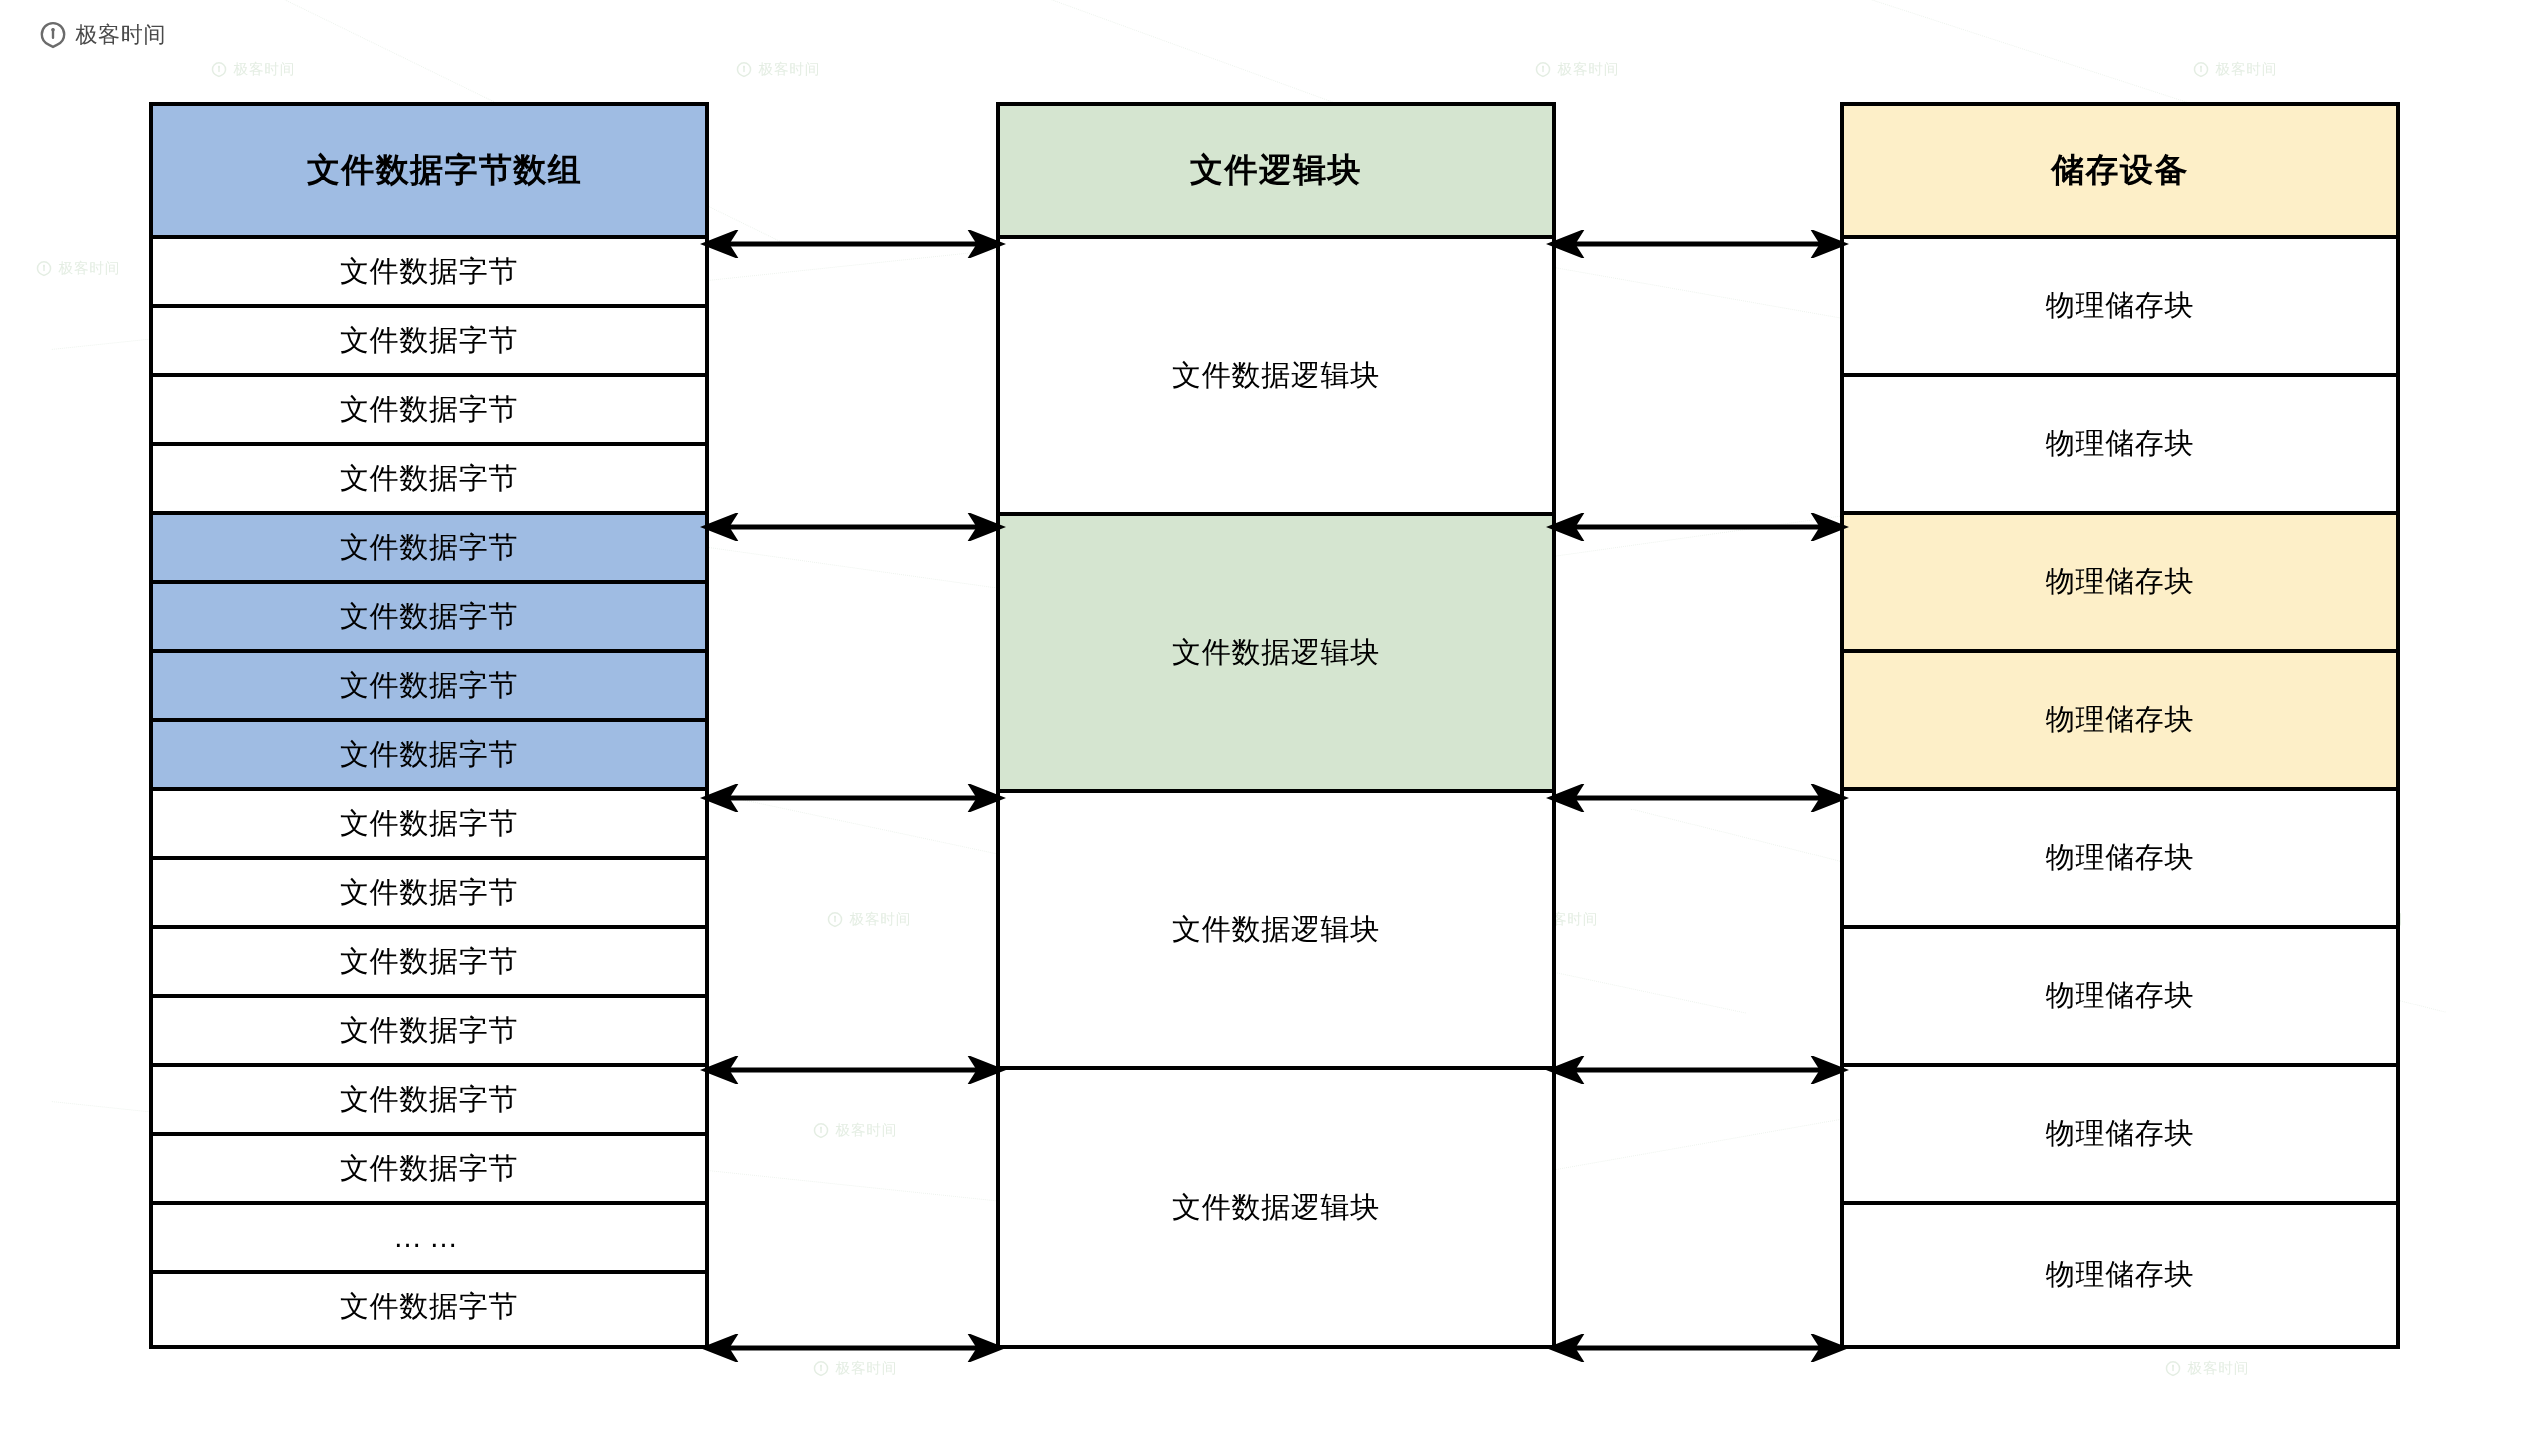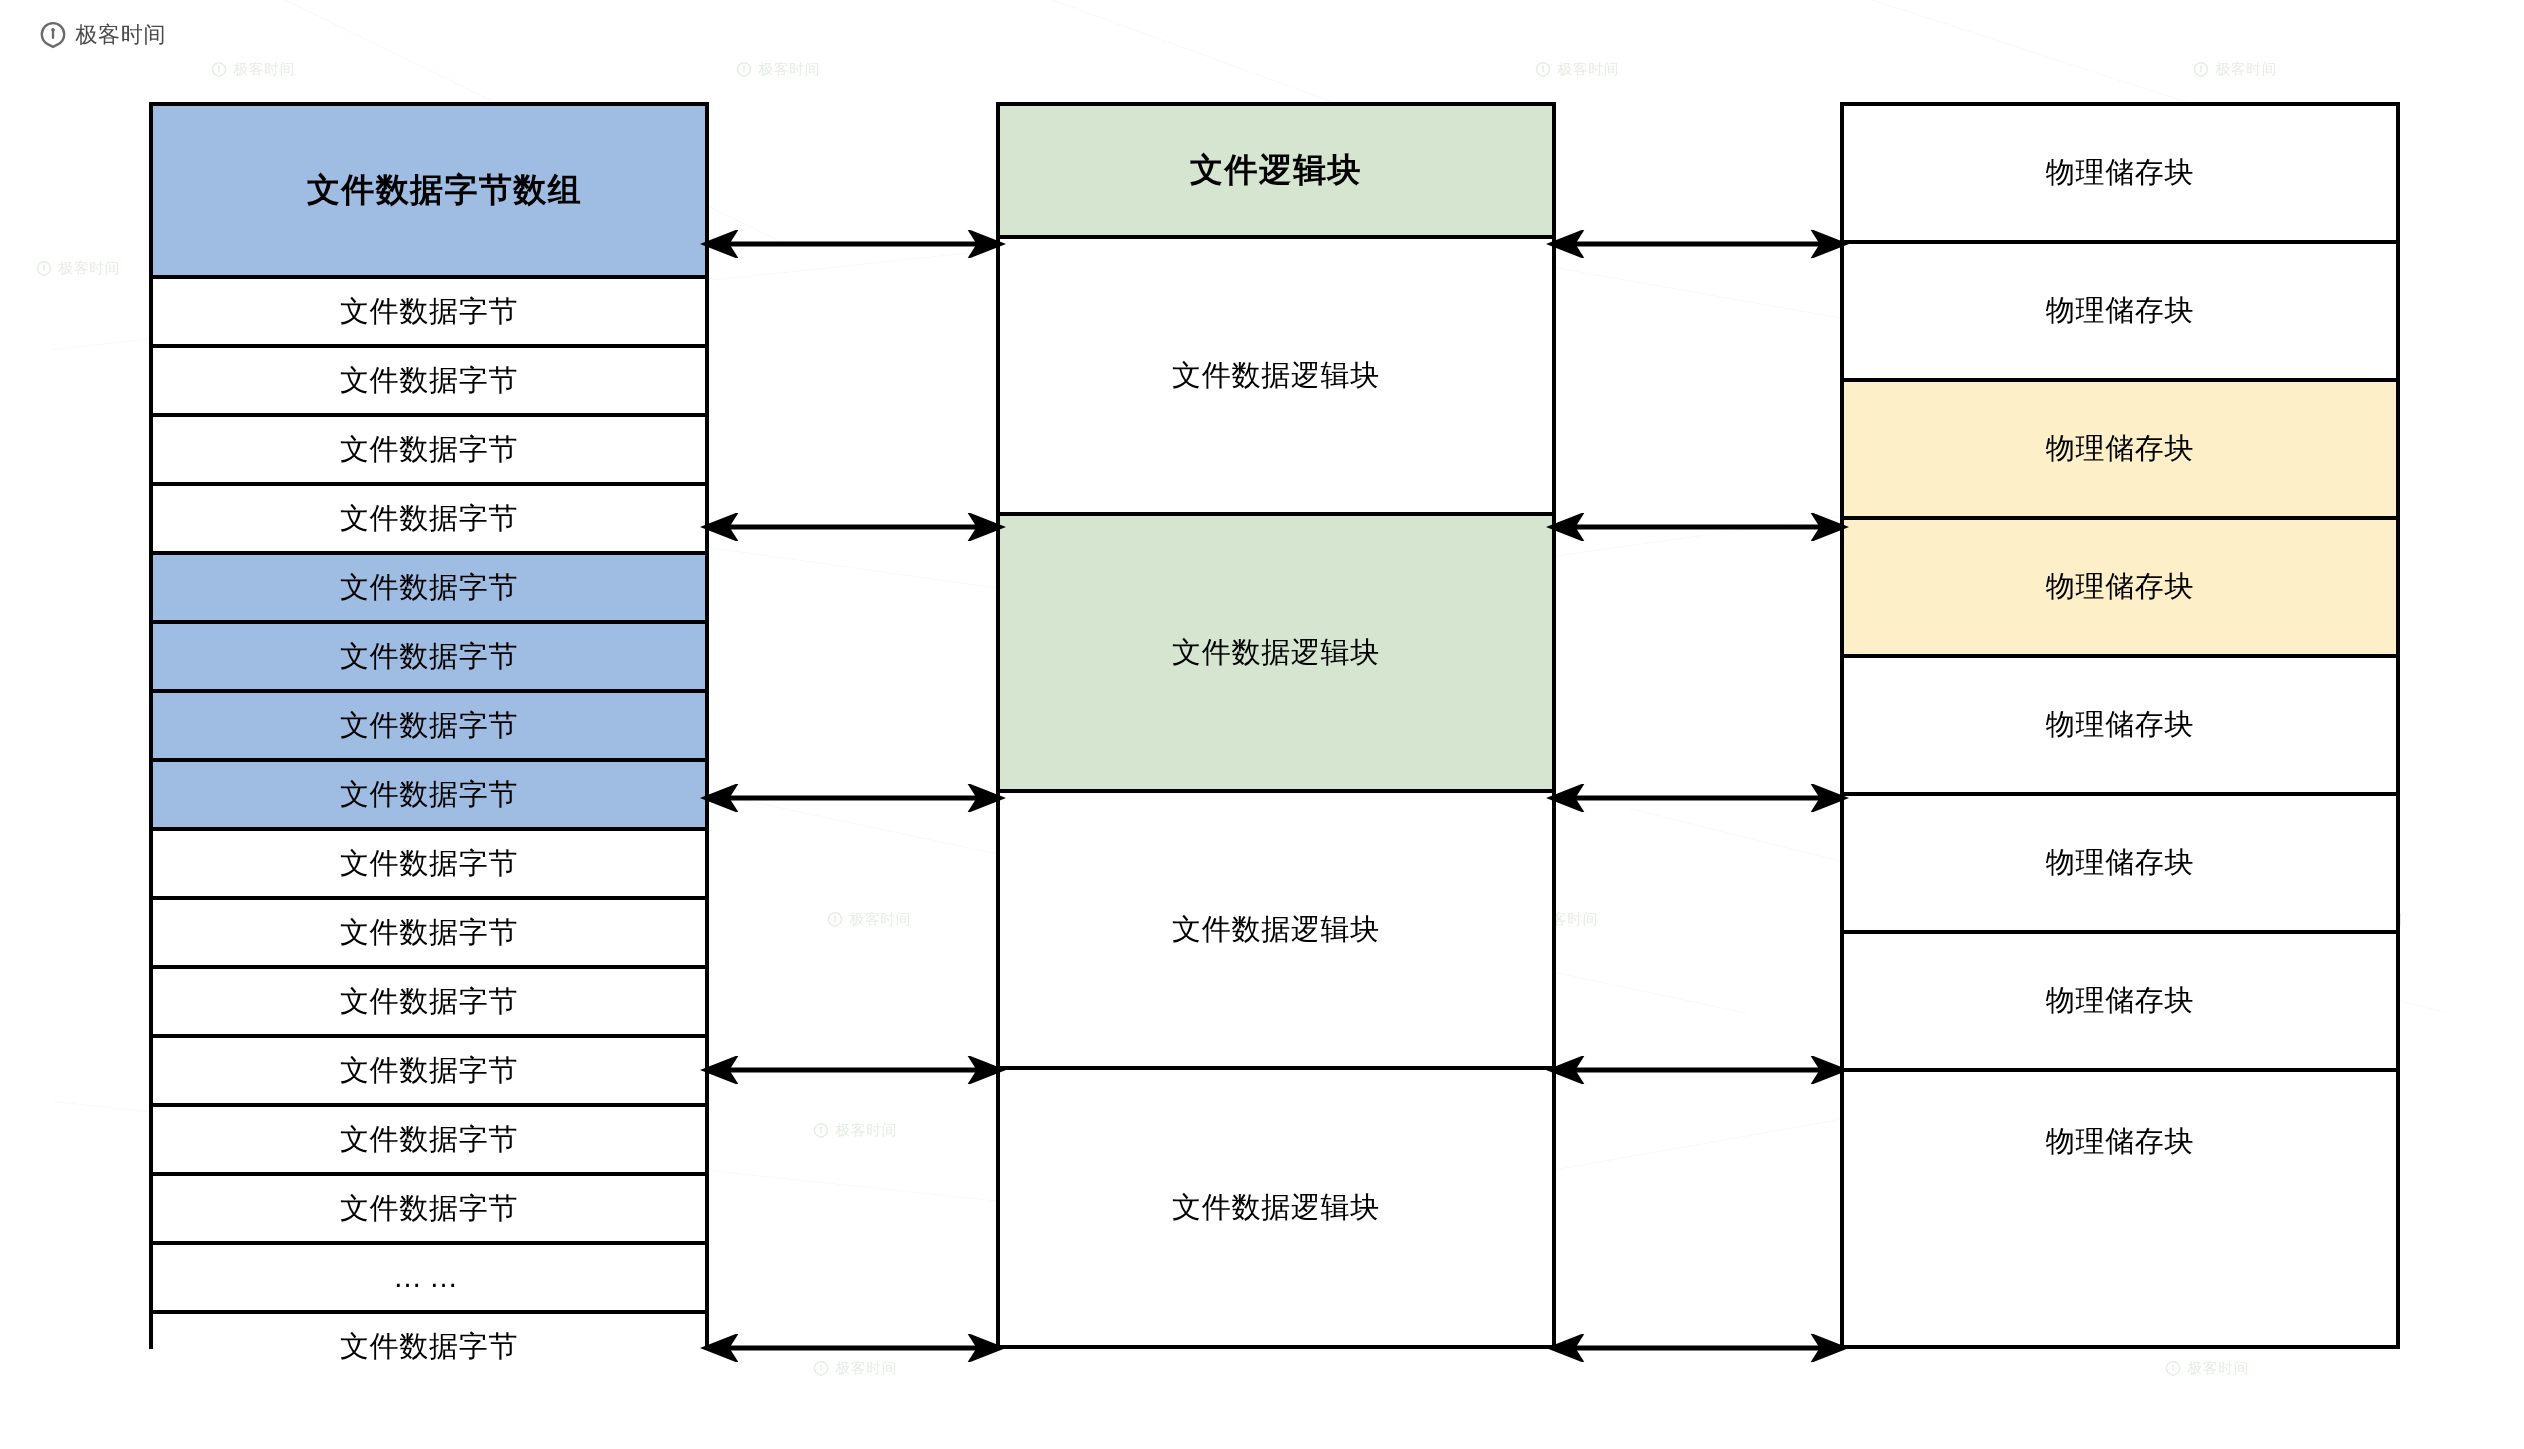--- a/index.html
+++ b/index.html
@@ -266,21 +266,21 @@
       <div class="wmline" style="left: 140px; top: 532px; width: 910px; transform: rotate(8deg);"></div>
       <div class="wmline" style="left: 1191px; top: 532px; width: 1051px; transform: rotate(-8deg);"></div>
       <div class="wmline" style="left: 630px; top: 896px; width: 1121px; transform: rotate(12deg);"></div>
       <div class="wmline" style="left: 1331px; top: 1121px; width: 981px; transform: rotate(-10deg);"></div>
       <div class="wmline" style="left: 42px; top: 1156px; width: 1051px; transform: rotate(6deg);"></div>
       <div class="wmline" style="left: 1611px; top: 910px; width: 840px; transform: rotate(14deg);"></div>
     </div>
 
   <div id="columns">
       <div class="col" style="left: 142px; top: 102px; width: 560px; height: 1247px;">
-        <div class="cell hdr" style="height: 173px; background: rgb(159, 188, 227); padding-left: 31px;">
+        <div class="cell hdr" style="height: 133px; background: rgb(159, 188, 227); padding-left: 31px;">
           <span>文件数据字节数组</span>
         </div>
         <div class="cell body" style="height: 69px; background: rgb(255, 255, 255);">
           <span>文件数据字节</span>
         </div>
         <div class="cell body" style="height: 69px; background: rgb(255, 255, 255);">
           <span>文件数据字节</span>
         </div>
         <div class="cell body" style="height: 69px; background: rgb(255, 255, 255);">
           <span>文件数据字节</span>
@@ -336,20 +336,23 @@
           <span>文件数据逻辑块</span>
         </div>
         <div class="cell body" style="height: 277px; background: rgb(255, 255, 255);">
           <span>文件数据逻辑块</span>
         </div>
         <div class="cell body" style="height: 275px; background: rgb(255, 255, 255);">
           <span>文件数据逻辑块</span>
         </div>
       </div>
       <div class="col" style="left: 1833px; top: 102px; width: 560px; height: 1247px;">
+        <div class="cell hdr" style="height: 133px; background: rgb(253, 239, 200);">
+          <span>储存设备</span>
+        </div>
         <div class="cell body" style="height: 138px; background: rgb(255, 255, 255);">
           <span>物理储存块</span>
         </div>
         <div class="cell body" style="height: 138px; background: rgb(255, 255, 255);">
           <span>物理储存块</span>
         </div>
         <div class="cell body" style="height: 138px; background: rgb(253, 239, 200);">
           <span>物理储存块</span>
         </div>
         <div class="cell body" style="height: 138px; background: rgb(253, 239, 200);">

